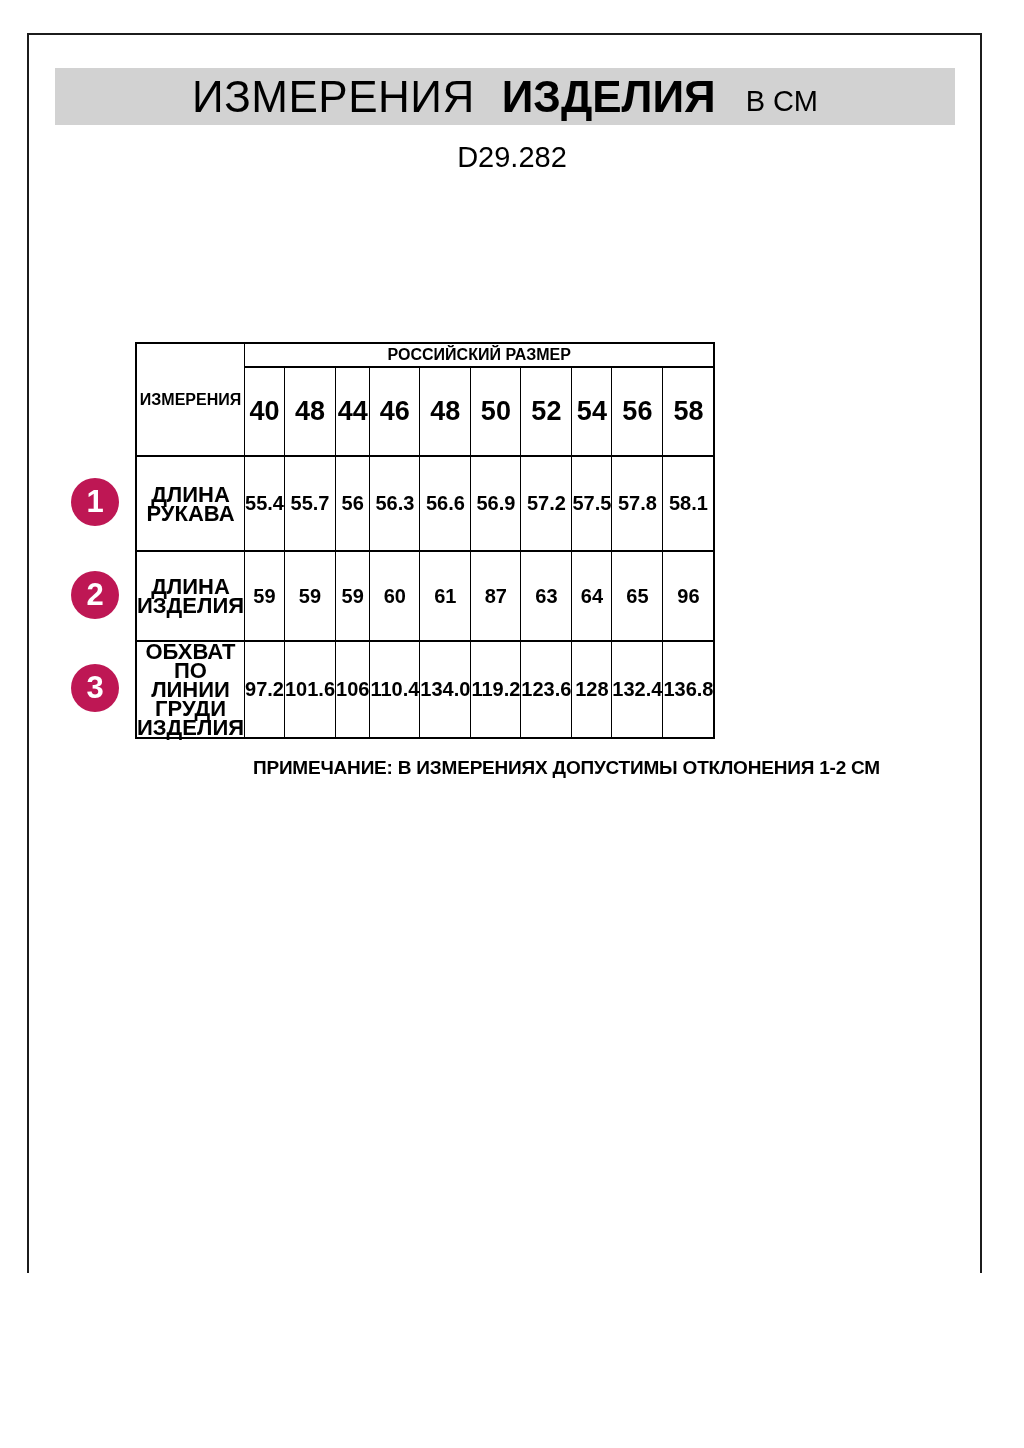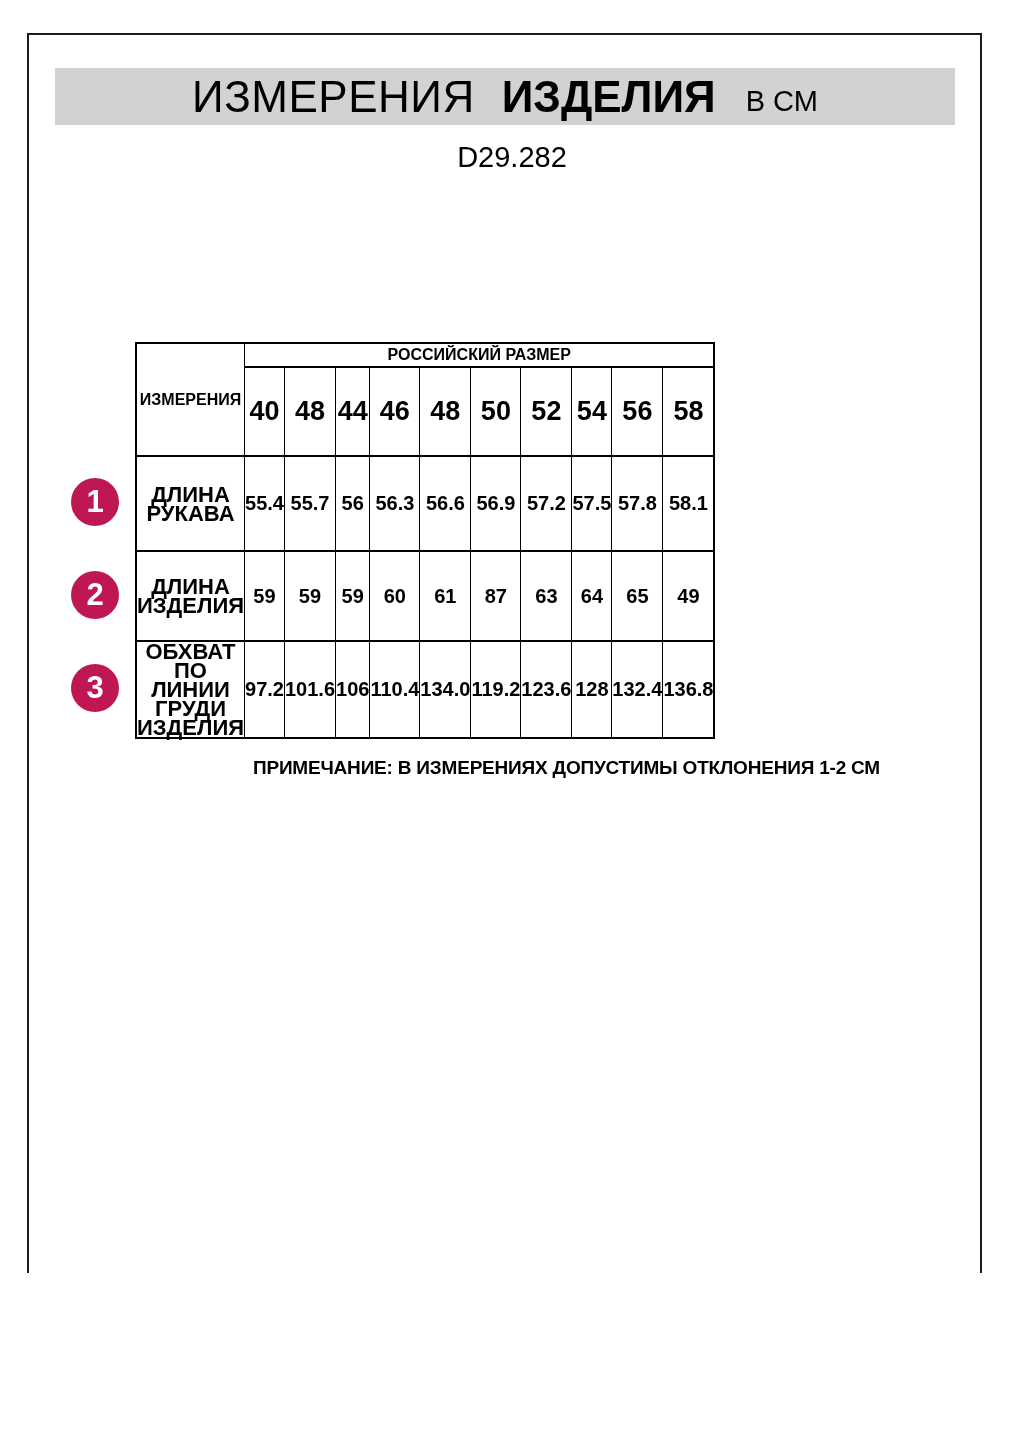--- a/index.html
+++ b/index.html
@@ -238,21 +238,21 @@
 ИЗДЕЛИЯ</th>
             <td class="val">59</td>
             <td class="val">59</td>
             <td class="val">59</td>
             <td class="val">60</td>
             <td class="val">61</td>
             <td class="val">87</td>
             <td class="val">63</td>
             <td class="val">64</td>
             <td class="val">65</td>
-            <td class="val">49</td>
+            <td class="val">96</td>
           </tr>
           <tr class="r3">
             <th class="rowlabel">ОБХВАТ ПО
 ЛИНИИ
 ГРУДИ
 ИЗДЕЛИЯ</th>
             <td class="val">97.2</td>
             <td class="val">101.6</td>
             <td class="val">106</td>
             <td class="val">110.4</td>

